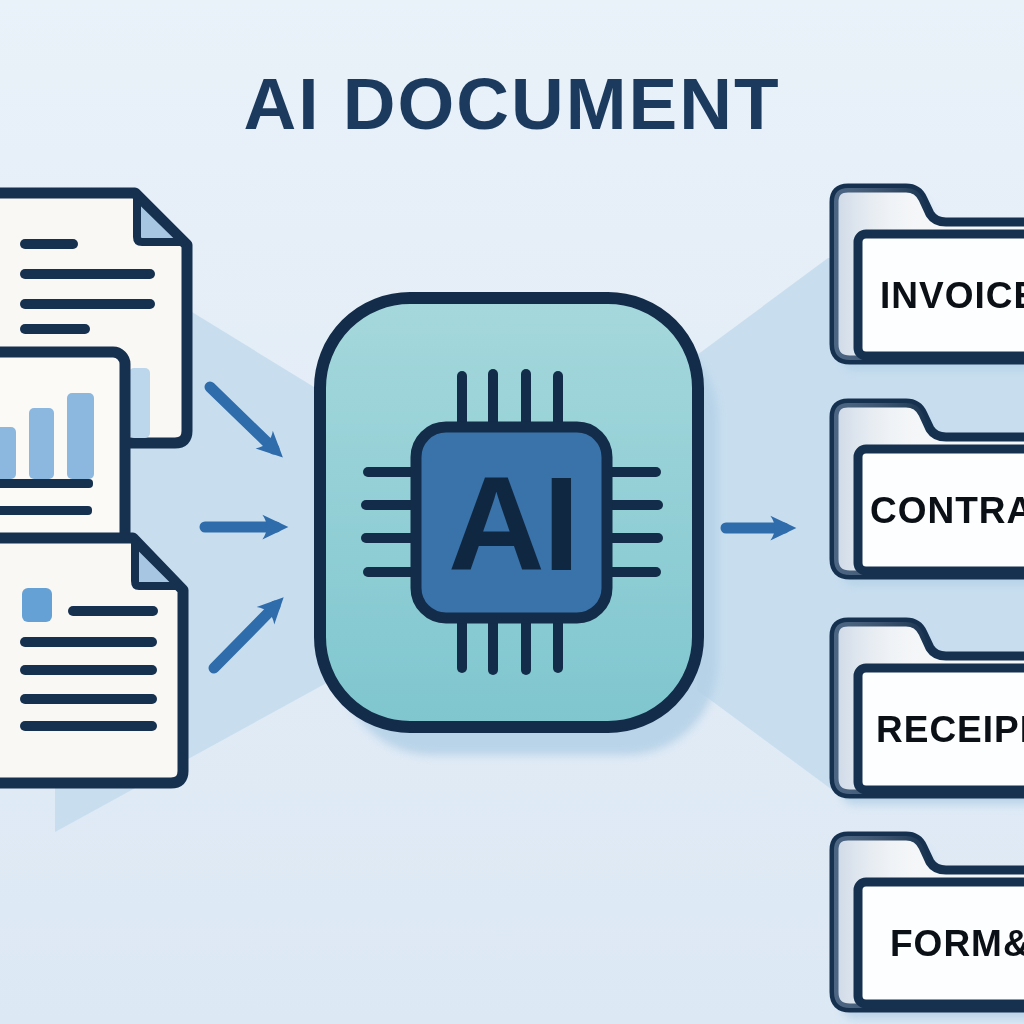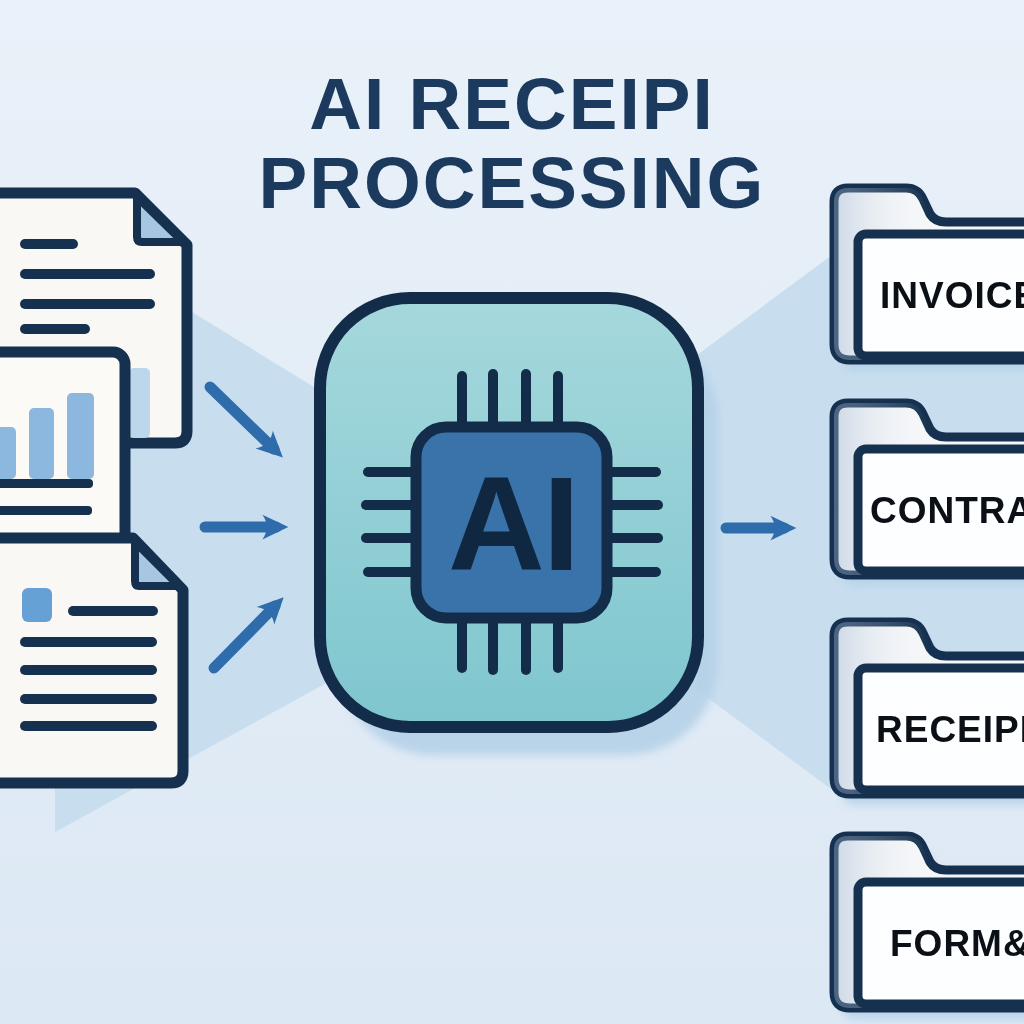--- a/index.html
+++ b/index.html
@@ -143,17 +143,16 @@
     <g transform="translate(824,826)">
       <use href="#folderPath" transform="translate(7,11)" fill="#b5d1e7" opacity="0.85" filter="url(#soft)"></use>
       <use href="#folderPath" fill="#f4f6f8" stroke="#16314f" stroke-width="9" stroke-linejoin="round"></use>
       <rect x="10" y="10" width="95" height="172" clip-path="url(#folderClip)" fill="url(#foldShade)"></rect>
       <rect x="34" y="56" width="212" height="122" rx="8" fill="#fdfeff" stroke="#16314f" stroke-width="9"></rect>
       <text class="folder-label-text" x="66" y="130">FORM&amp;</text>
     </g>
   </svg>
 
   <div class="title">
-    <span>AI RECEIPI</span>
-    <span>PROCESSING</span>
+    <span>AI DOCUMENT</span>
   </div>
 
 </div>
 
 </body></html>

